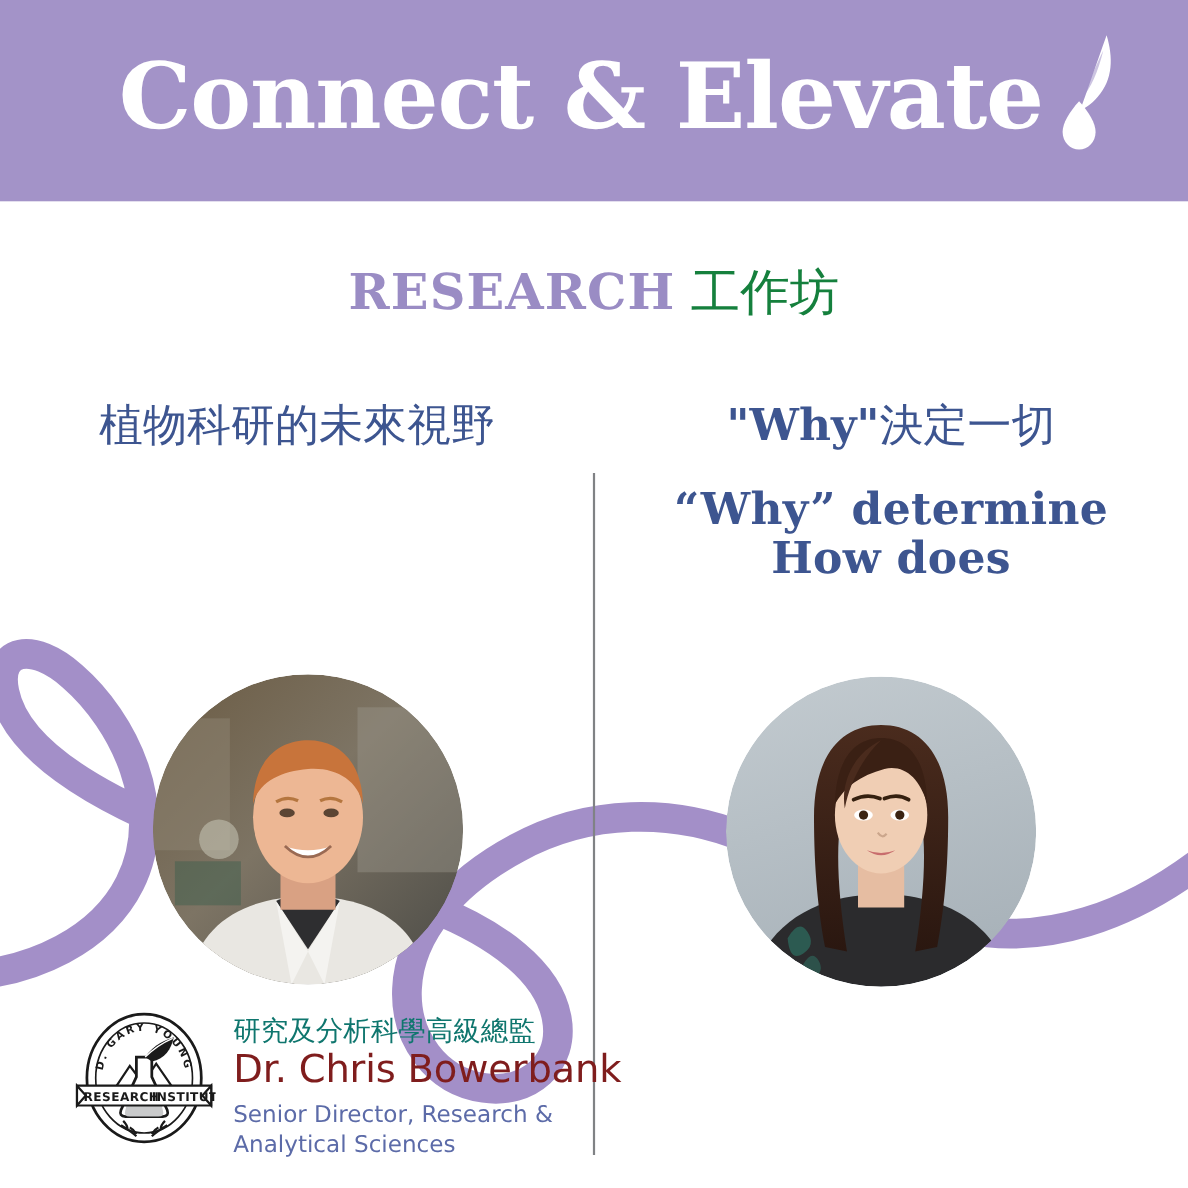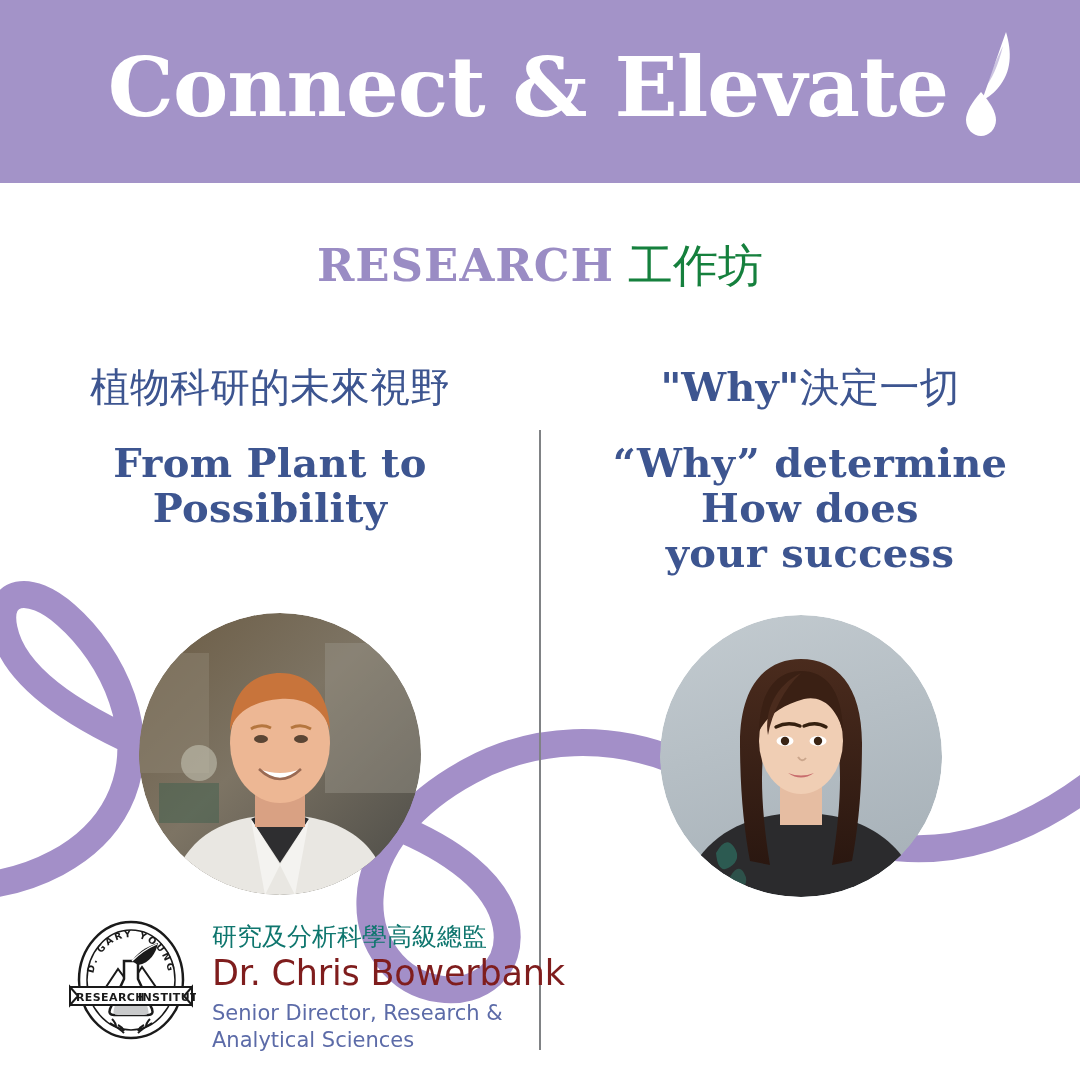--- a/index.html
+++ b/index.html
@@ -238,21 +238,20 @@
   </div>
 
   <div class="columns">
 
     <div class="divider"></div>
 
     <div class="col col-left">
 
       <div class="session-zh">植物科研的未來視野</div>
 
-      <div class="session-en">From Plant to Possibility</div>
 
       <div class="portrait portrait-left">
         <svg viewBox="0 0 282 282" width="282" height="282">
           <defs>
             <clipPath id="clipL">
                 <circle cx="141" cy="141" r="141"></circle>
               </clipPath>
             <linearGradient id="labBg" x1="0" y1="0" x2="1" y2="1">
               <stop offset="0%" stop-color="#6b5b43"></stop>
               <stop offset="45%" stop-color="#7d7464"></stop>
@@ -329,21 +328,20 @@
 
     <div class="col col-right">
 
       <div class="session-zh">
         <span class="q-en">"Why"</span><span>決定一切</span>
       </div>
 
       <div class="session-en">
         <div>“Why” determine</div>
         <div>How does</div>
-        <div>your success</div>
       </div>
 
       <div class="portrait portrait-right">
         <svg viewBox="0 0 282 282" width="282" height="282">
           <defs>
             <clipPath id="clipR">
                 <circle cx="141" cy="141" r="141"></circle>
               </clipPath>
             <linearGradient id="studioBg" x1="0" y1="0" x2="0.3" y2="1">
               <stop offset="0%" stop-color="#c3cbd0"></stop>

